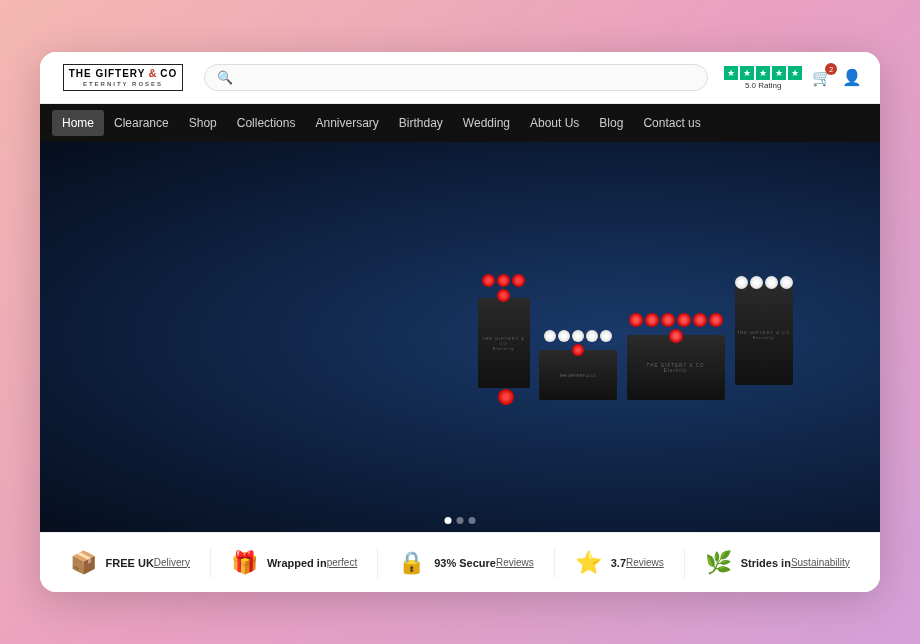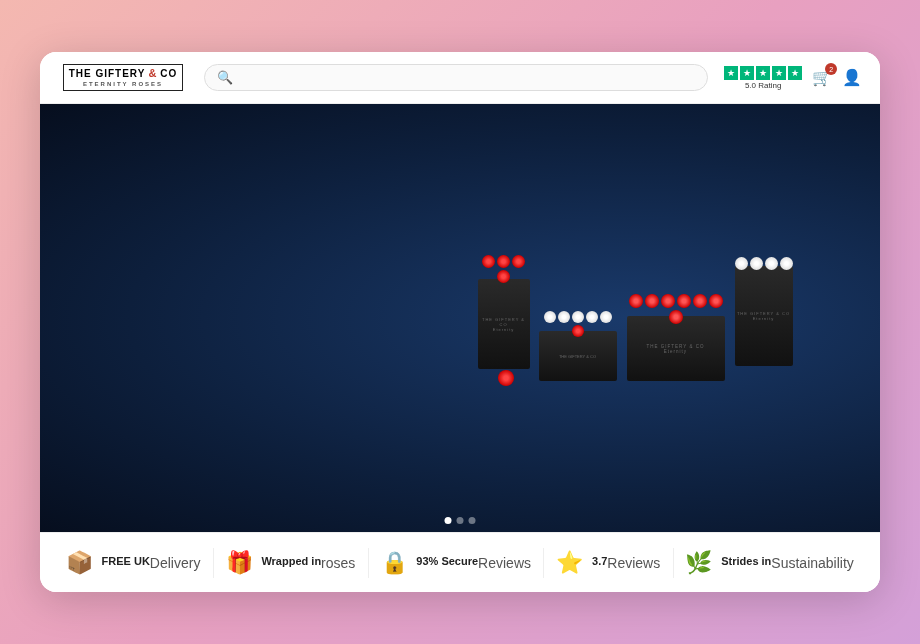--- a/index.html
+++ b/index.html
@@ -253,22 +253,23 @@
     .feature-text {
       display: flex;
       flex-direction: row;
     }
     .feature-label {
       font-size: 11px;
       font-weight: bold;
       color: #222;
     }
     .feature-sub {
-      font-size: 14px;
+      font-size: 10px;
       color: #555;
+      text-decoration: underline;
     }
     .feature-divider {
       width: 1px;
       height: 30px;
       background: #eee;
     }
   </style>
 </head>
 <body>
 
@@ -300,20 +301,32 @@
         <span class="trustpilot-rating">5.0 Rating</span>
       </div>
       <div class="cart-icon-wrap">
         <span class="header-icon">🛒</span>
         <span class="cart-badge">2</span>
       </div>
       <span class="header-icon">👤</span>
     </div>
   </div>
 
+  <div class="nav-bar">
+    <div class="nav-item active">Home</div>
+    <div class="nav-item">Clearance</div>
+    <div class="nav-item">Shop</div>
+    <div class="nav-item">Collections</div>
+    <div class="nav-item">Anniversary</div>
+    <div class="nav-item">Birthday</div>
+    <div class="nav-item">Wedding</div>
+    <div class="nav-item">About Us</div>
+    <div class="nav-item">Blog</div>
+    <div class="nav-item">Contact us</div>
+  </div>
 
   <div class="hero">
     <div class="hero-content">
       <div class="hero-text">
       </div>
       <div class="hero-image-area">
 
         <div style="display:flex; align-items:flex-end; gap:8px; position:relative;">
 
           <div style="display:flex;flex-direction:column;align-items:center;margin-bottom:12px;">
@@ -389,21 +402,21 @@
       <div class="feature-text">
         <span class="feature-label">FREE UK</span>
         <span class="feature-sub">Delivery</span>
       </div>
     </div>
     <div class="feature-divider"></div>
     <div class="feature-item">
       <span class="feature-icon">🎁</span>
       <div class="feature-text">
         <span class="feature-label">Wrapped in</span>
-        <span class="feature-sub">roses</span>
+        <span class="feature-sub">perfect</span>
       </div>
     </div>
     <div class="feature-divider"></div>
     <div class="feature-item">
       <span class="feature-icon">🔒</span>
       <div class="feature-text">
         <span class="feature-label">93% Secure</span>
         <span class="feature-sub">Reviews</span>
       </div>
     </div>

